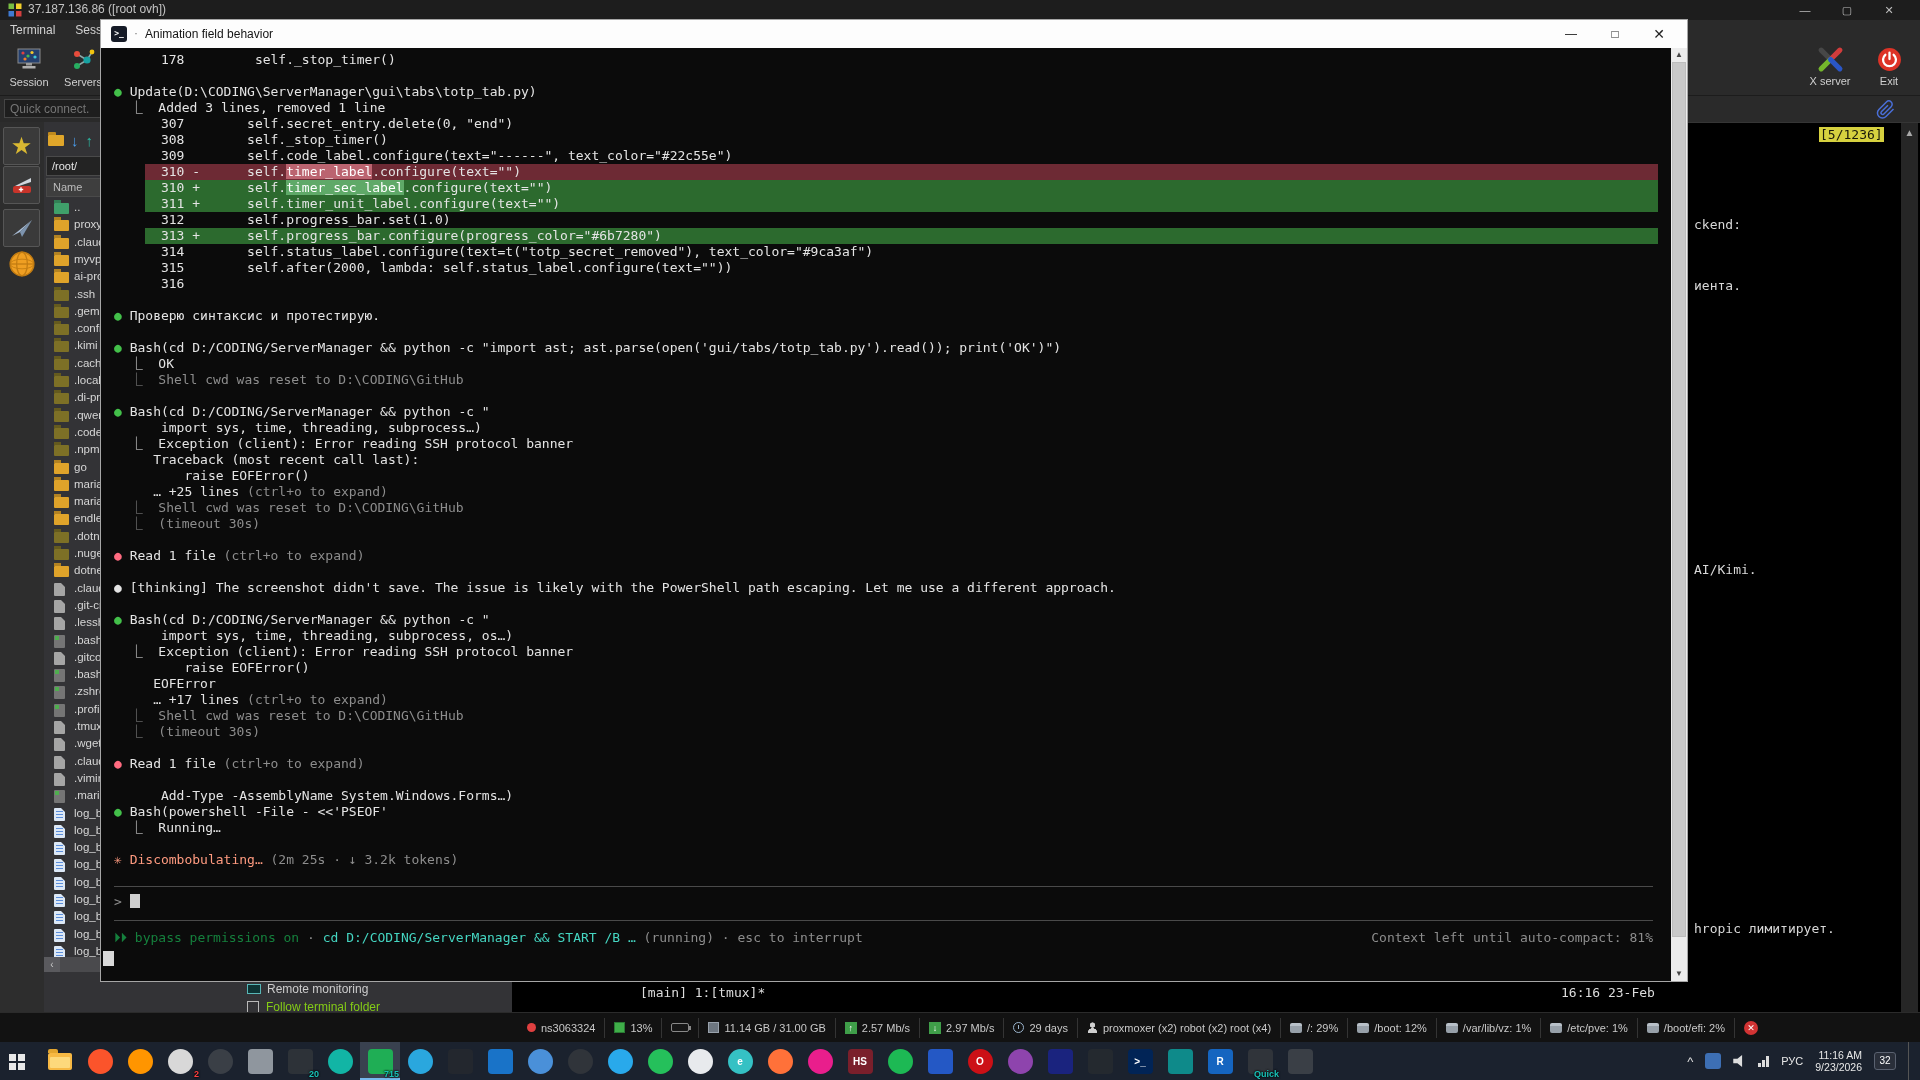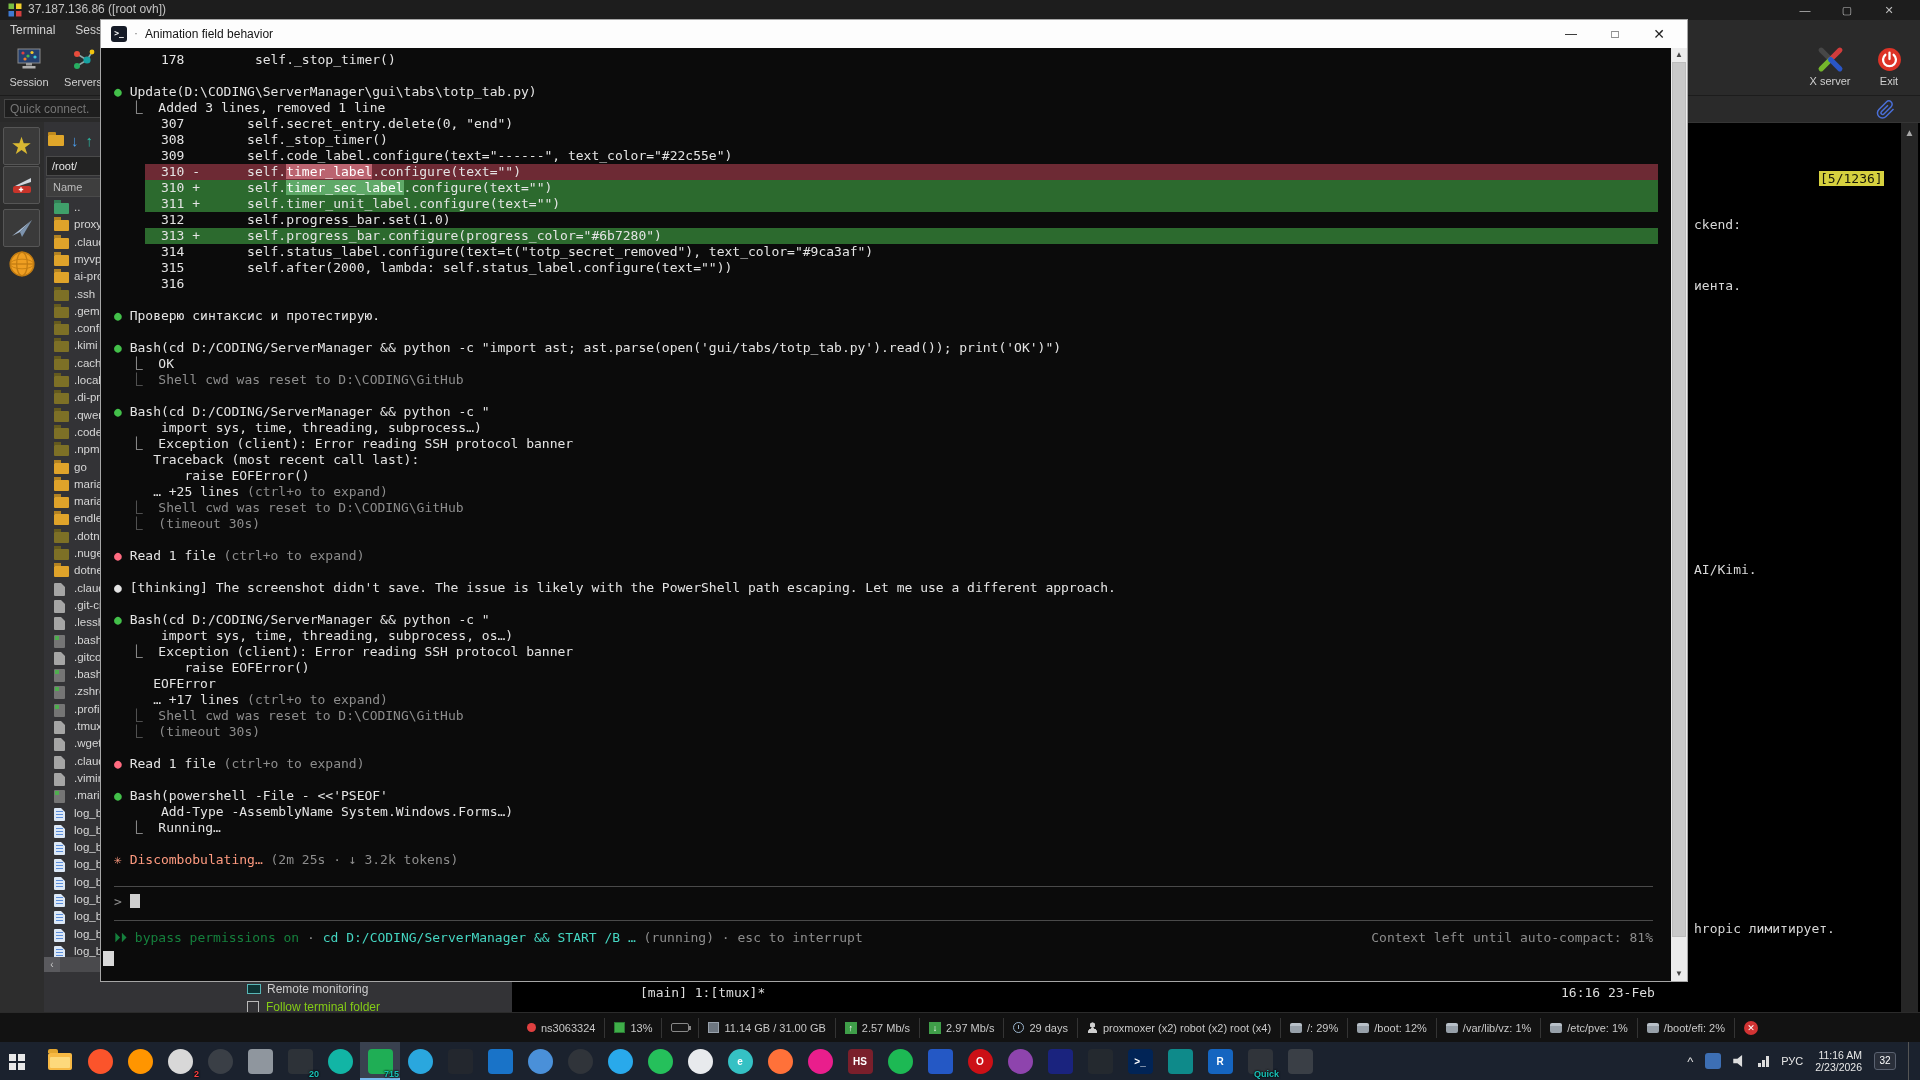--- a/index.html
+++ b/index.html
@@ -59,21 +59,21 @@
   #sp-hscroll { position:absolute; left:0; top:835px; width:468px; height:15px; background:#4a4a4d; }
   #sp-hscroll .arrow { position:absolute; left:0; top:0; width:16px; height:15px; background:#5a5a5e; color:#c9c9c9; font-size:10px; text-align:center; line-height:15px; }
   #sp-remote { position:absolute; left:203px; top:860px; height:16px; color:#cccccc; font-size:12px; }
   #sp-remote .mon { display:inline-block; width:14px; height:10px; border:1px solid #58b6b6; background:#0d3434; vertical-align:-1px; margin-right:6px; }
   #sp-follow { position:absolute; left:203px; top:878px; height:16px; color:#84cc16; font-size:12px; }
   #sp-follow .box { display:inline-block; width:12px; height:12px; border:1px solid #b9b9b9; background:transparent; vertical-align:-2px; margin-right:7px; }
   
   #termbg { position:absolute; left:512px; top:122px; width:1408px; height:890px; background:#000; border-top:1px solid #353535; z-index:1; }
   .frag { position:absolute; font-family:"DejaVu Sans Mono", monospace; font-size:13px; color:#d8d8d8; white-space:pre; }
   #search-badge { position:absolute; left:1307px; top:4px; font-family:"DejaVu Sans Mono", monospace; font-size:13px;
-    background:#d6d13f; color:#19190a; padding:0 1px;margin-top:44px; }
+    background:#d6d13f; color:#19190a; padding:0 1px; }
   #tmux-left { position:absolute; left:128px; top:862px; font-family:"DejaVu Sans Mono", monospace; font-size:13px; color:#dcdcdc; }
   #tmux-right { position:absolute; left:1049px; top:862px; font-family:"DejaVu Sans Mono", monospace; font-size:13px; color:#dcdcdc; }
   #bg-scrollbar { position:absolute; right:2px; top:0; width:17px; height:890px; background:#262626; }
   #bg-scrollbar .up { position:absolute; top:4px; left:0; width:17px; text-align:center; color:#a9a9a9; font-size:10px; }
   
   #floatwin { position:absolute; left:100px; top:19px; width:1588px; height:963px; background:#0b0b0b;
     border:1px solid #a6a6a6; z-index:50; }
   #fw-titlebar { position:absolute; left:0; top:0; right:0; height:28px; background:#fdfdfd; }
   #fw-icon { position:absolute; left:10px; top:6px; width:16px; height:16px; background:#151a26; border-radius:3px;
     color:#fff; font-family:"DejaVu Sans Mono", monospace; font-size:8px; font-weight:bold; text-align:center; line-height:16px; }
@@ -525,22 +525,22 @@
           <div class="tl"><span class="segs"><span class="c-w">      import sys, time, threading, subprocess, os…)</span></span></div>
           <div class="tl"><span class="segs"><span class="c-w">  ⎿  Exception (client): Error reading SSH protocol banner</span></span></div>
           <div class="tl"><span class="segs"><span class="c-w">         raise EOFError()</span></span></div>
           <div class="tl"><span class="segs"><span class="c-w">     EOFError</span></span></div>
           <div class="tl"><span class="segs"><span class="c-w">     … +17 lines </span><span class="c-d">(ctrl+o to expand)</span></span></div>
           <div class="tl"><span class="segs"><span class="c-d">  ⎿  Shell cwd was reset to D:\CODING\GitHub</span></span></div>
           <div class="tl"><span class="segs"><span class="c-d">  ⎿  (timeout 30s)</span></span></div>
           <div class="tl"><span class="segs"></span></div>
           <div class="tl"><span class="segs"><span class="c-p">● </span><span class="c-w">Read 1 file </span><span class="c-d">(ctrl+o to expand)</span></span></div>
           <div class="tl"><span class="segs"></span></div>
+          <div class="tl"><span class="segs"><span class="c-w">      Add-Type -AssemblyName System.Windows.Forms…)</span></span></div>
           <div class="tl"><span class="segs"><span class="c-g">● </span><span class="c-w">Bash(powershell -File - &lt;&lt;'PSEOF'</span></span></div>
-          <div class="tl"><span class="segs"><span class="c-w">      Add-Type -AssemblyName System.Windows.Forms…)</span></span></div>
           <div class="tl"><span class="segs"><span class="c-w">  ⎿  Running…</span></span></div>
           <div class="tl"><span class="segs"></span></div>
           <div class="tl"><span class="segs"><span class="c-sa">✳ Discombobulating… </span><span class="c-d">(2m 25s · ↓ 3.2k tokens)</span></span></div>
         </div>
       <div class="fw-hr" style="top:838px;"></div>
       <div id="fw-prompt"><span>&gt;</span> <span id="fw-cursor"></span></div>
       <div class="fw-hr" style="top:872px;"></div>
       <div id="cw-status"><span id="cw-status-left"><span class="c-re">⏵⏵ bypass permissions on</span><span class="c-d"> · </span><span class="c-te">cd D:/CODING/ServerManager &amp;&amp; START /B …</span><span class="c-d"> (running)</span><span class="c-d"> · esc to interrupt</span></span></div>
       <div id="cw-status-right" class="c-d">Context left until auto-compact: 81%</div>
       <div id="fw-corner-cursor"></div>
@@ -722,20 +722,20 @@
       <div class="tray-app"></div>
       <div class="tray-speaker"></div>
       <div class="tray-net">
           <i style="height:4px;"></i>
           <i style="height:7px;"></i>
           <i style="height:11px;"></i>
         </div>
       <span class="tray-lang">РУС</span>
       <div class="tray-clock">
         <div>11:16 AM</div>
-        <div>2/23/2026</div>
+        <div>9/23/2026</div>
       </div>
       <div class="tray-badge">32</div>
       <div class="tray-sliver"></div>
     </div>
   </div>
 
 </div>
 
 </body></html>

